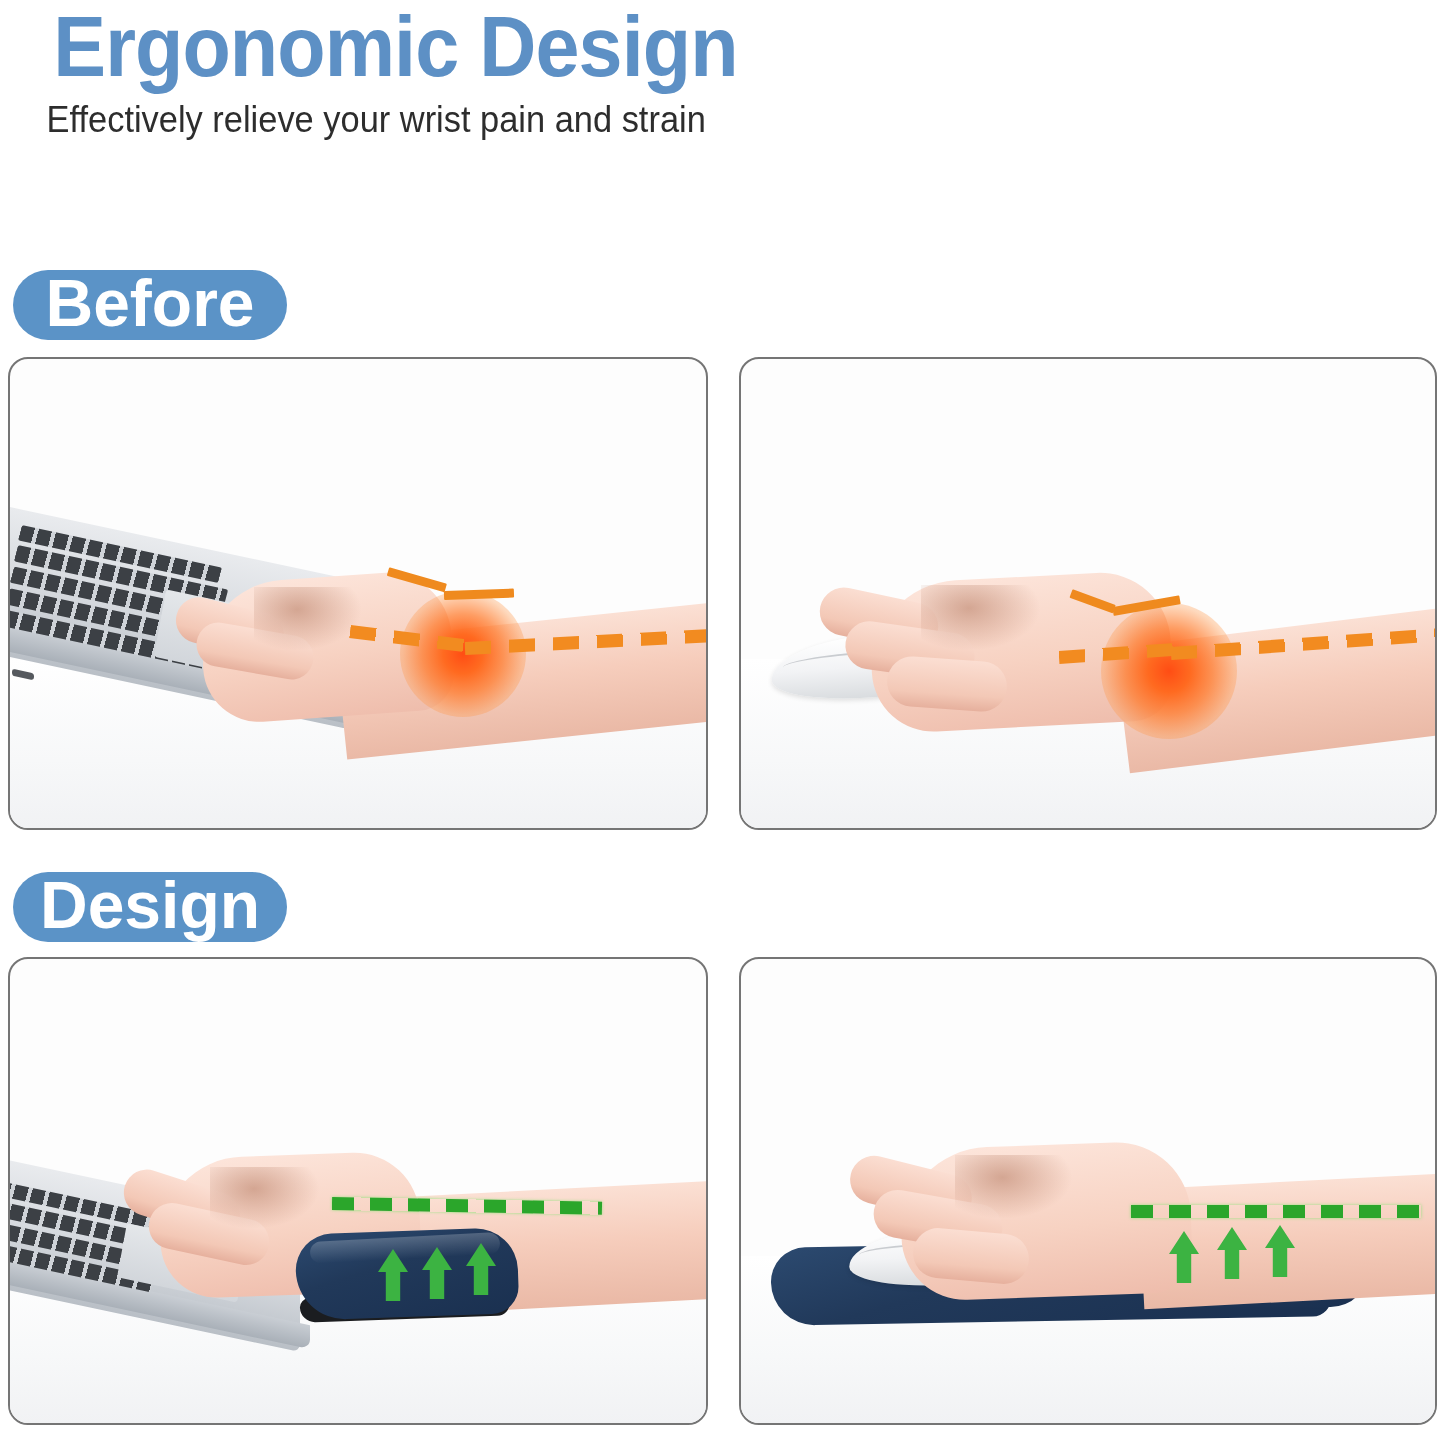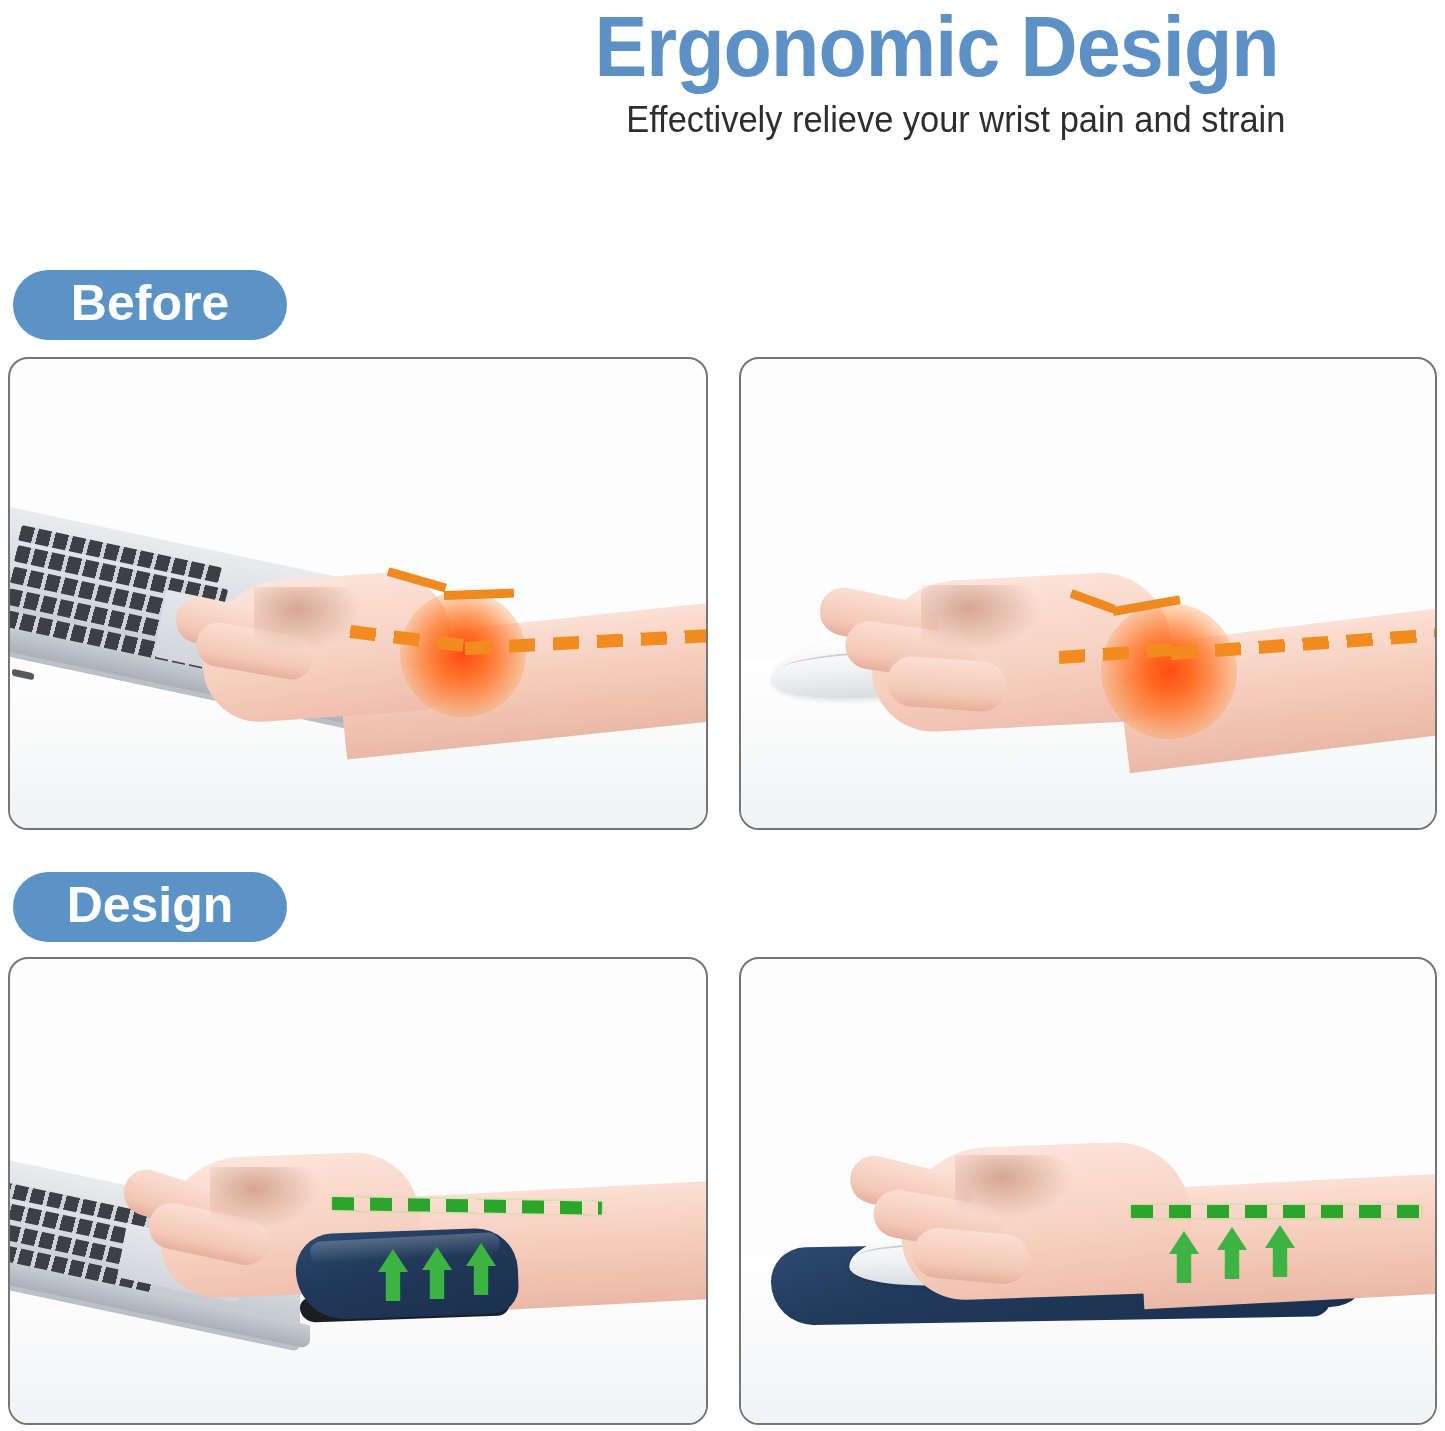--- a/index.html
+++ b/index.html
@@ -13,21 +13,21 @@
     position: relative;
     font-family: "Liberation Sans", "DejaVu Sans", sans-serif;
     overflow: hidden;
   }
 
   
   .header {
     position: absolute;
     left: 0; top: 0;
     width: 1332px;
-    text-align: right;
+    text-align: left;
   }
   .main-title {
     margin: 0;
     padding-top: 2px;
     font-size: 86px;
     line-height: 88px;
     font-weight: 700;
     color: #5d90c5;
     letter-spacing: -1px;
     transform: scaleX(0.92);
@@ -42,21 +42,21 @@
     transform: scaleX(0.93);
   }
 
   
   .badge {
     position: absolute;
     height: 70px;
     border-radius: 35px;
     background: #5b93c7;
     color: #ffffff;
-    font-size: 50px;
+    font-size: 66px;
     font-weight: 700;
     display: flex;
     align-items: center;
     justify-content: center;
     box-sizing: border-box;
     padding-bottom: 4px;
   }
   #badge-before { left: 13px; top: 270px; width: 274px; }
   #badge-after  { left: 13px; top: 872px; width: 274px; }
 

